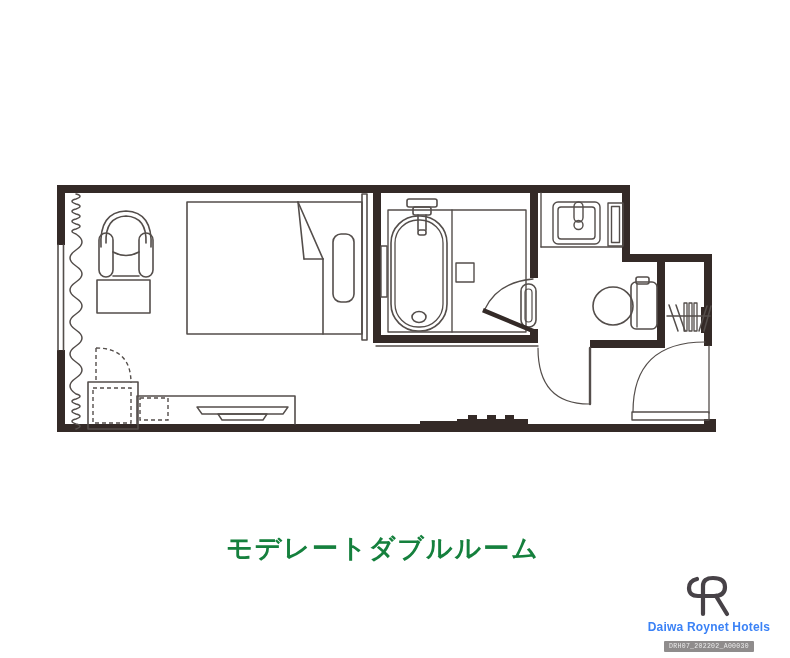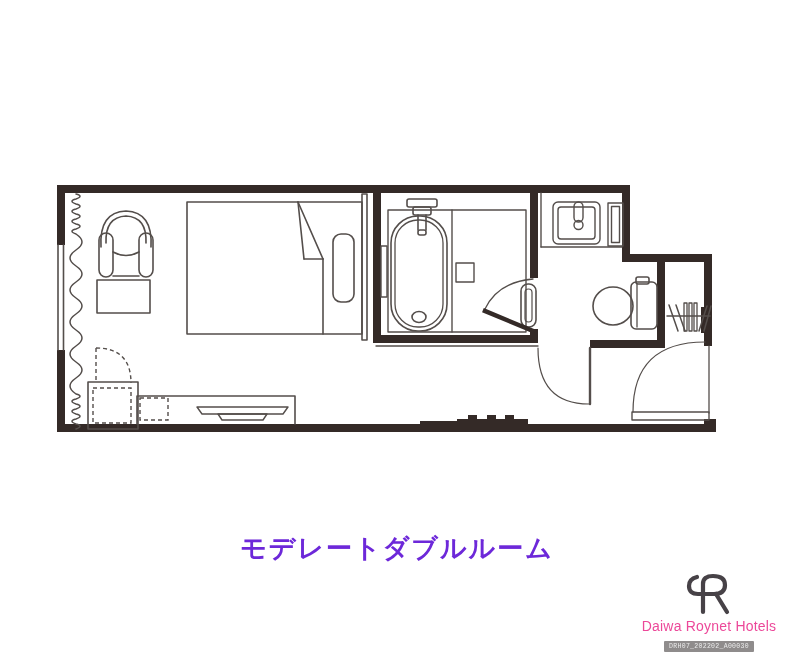--- a/index.html
+++ b/index.html
@@ -1,23 +1,23 @@
 <!DOCTYPE html>
 <html><head>
 <meta charset="utf-8">
 <style>
   html,body{margin:0;padding:0;background:#ffffff;}
   .canvas{position:relative;width:790px;height:658px;background:#ffffff;overflow:hidden;
           font-family:"Liberation Sans","DejaVu Sans",sans-serif;}
   .plan{position:absolute;left:0;top:0;}
-  .room-title{position:absolute;left:67px;top:531px;width:660px;text-align:center;
-              font-size:26px;font-weight:600;letter-spacing:2px;color:#6d28d9;}
+  .room-title{position:absolute;left:53px;top:531px;width:660px;text-align:center;
+              font-size:26px;font-weight:600;letter-spacing:2px;color:#15803d;}
   .brand{position:absolute;right:6px;bottom:6px;width:150px;text-align:center;}
   .brand .mark{display:block;margin:0 auto 2px auto;}
-  .brand .name{font-size:14px;font-weight:400;color:#ec4899;letter-spacing:0.2px;white-space:nowrap;}
+  .brand .name{font-size:12px;font-weight:700;color:#3b82f6;letter-spacing:0.2px;white-space:nowrap;}
   .brand .code{display:inline-block;margin-top:5px;background:#8f8c8c;color:#ececec;
                font-size:6.5px;line-height:11px;padding:0 5px;border-radius:1px;
                font-family:"Liberation Mono","DejaVu Sans Mono",monospace;letter-spacing:0.3px;}
 </style>
 </head>
 <body>
 
 <div class="canvas">
 
   <svg class="plan" width="790" height="658" viewBox="0 0 790 658" xmlns="http://www.w3.org/2000/svg">

